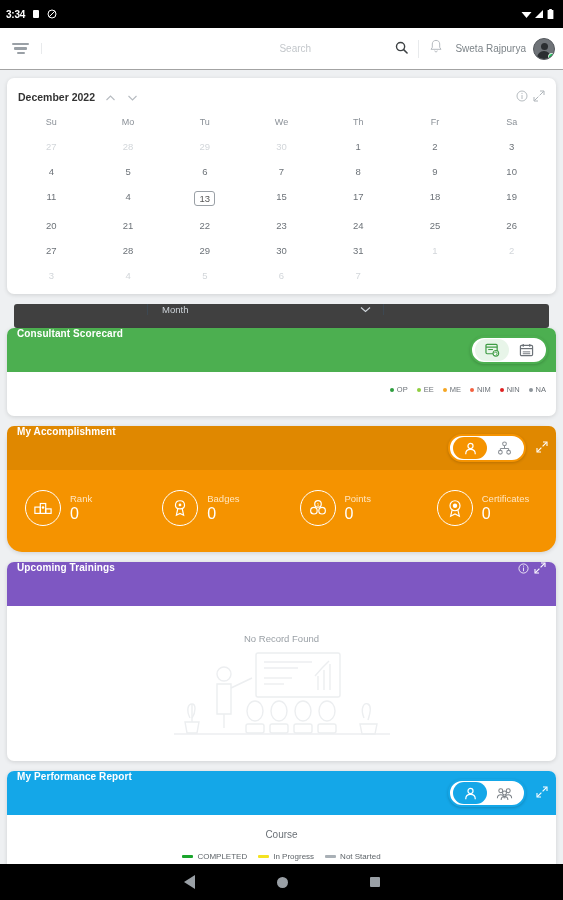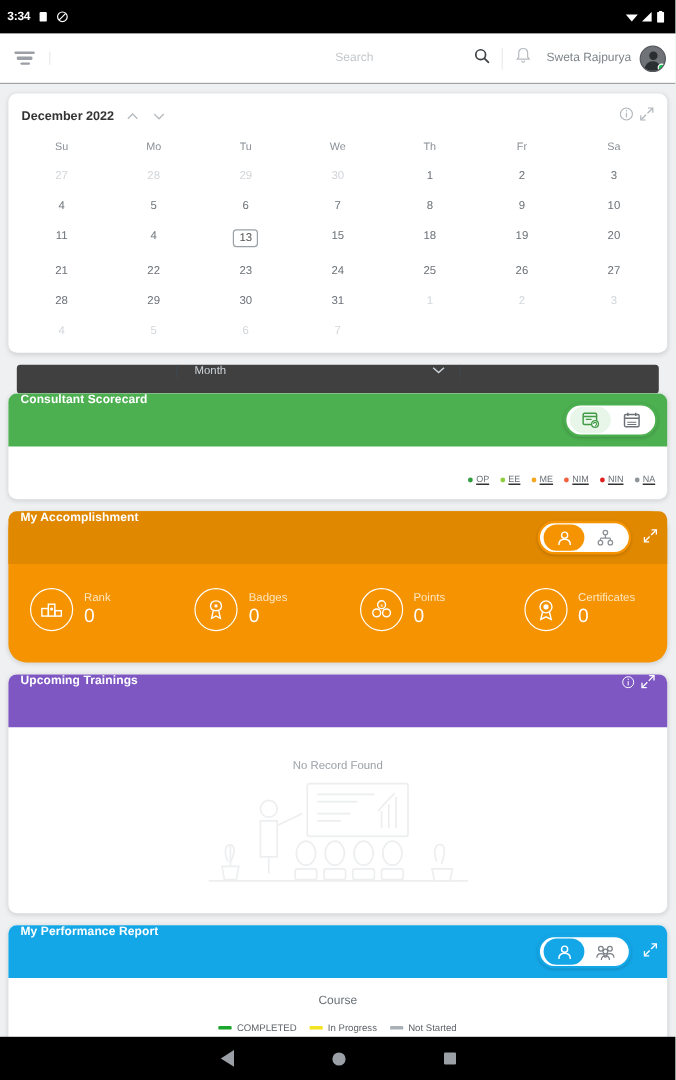--- a/index.html
+++ b/index.html
@@ -125,22 +125,22 @@
   }
   .tp-green { border: 2.5px solid #4caf50; }
   .tp-green .opt.active { background: #e8f5e9; }
   .tp-orange { border: 2.5px solid #f59300; }
   .tp-orange .opt.active { background: #f59300; }
   .tp-blue { border: 2.5px solid #14a7e8; }
   .tp-blue .opt.active { background: #14a7e8; }
 
   .sc-body { height: 44px; position: relative; }
   .legend {
-    position: absolute; right: 10px; bottom: 12px; display: flex;
-    align-items: flex-start; gap: 9px; text-decoration: underline;
+    position: absolute; right: 10px; bottom: 22px; display: flex;
+    align-items: flex-start; gap: 9px;
   }
   .legend .li { display: flex; align-items: center; gap: 3px; font-size: 7.5px; color: #6b7177; }
   .legend .dot { width: 4px; height: 4px; border-radius: 50%; display: inline-block; }
 
   
   .acc-card { background: #f59300; border-radius: 15px; }
   .acc-head { background: #e08800; }
   .acc-body { display: grid; grid-template-columns: 1fr 1fr 1fr 1fr; padding: 12px 0 18px 0; }
   .acc-item { display: flex; align-items: flex-start; padding: 8px 0 8px 18px; gap: 9px; }
   .acc-circle {
@@ -308,20 +308,21 @@
           <div class="cal-day"><span>5</span></div>
           <div class="cal-day"><span>6</span></div>
           <div class="cal-day"><span>7</span></div>
           <div class="cal-day"><span>8</span></div>
           <div class="cal-day"><span>9</span></div>
           <div class="cal-day"><span>10</span></div>
           <div class="cal-day"><span>11</span></div>
           <div class="cal-day"><span>4</span></div>
           <div class="cal-day today"><span>13</span></div>
           <div class="cal-day"><span>15</span></div>
+          <div class="cal-day"><span>17</span></div>
           <div class="cal-day"><span>18</span></div>
           <div class="cal-day"><span>19</span></div>
           <div class="cal-day"><span>20</span></div>
           <div class="cal-day"><span>21</span></div>
           <div class="cal-day"><span>22</span></div>
           <div class="cal-day"><span>23</span></div>
           <div class="cal-day"><span>24</span></div>
           <div class="cal-day"><span>25</span></div>
           <div class="cal-day"><span>26</span></div>
           <div class="cal-day"><span>27</span></div>

